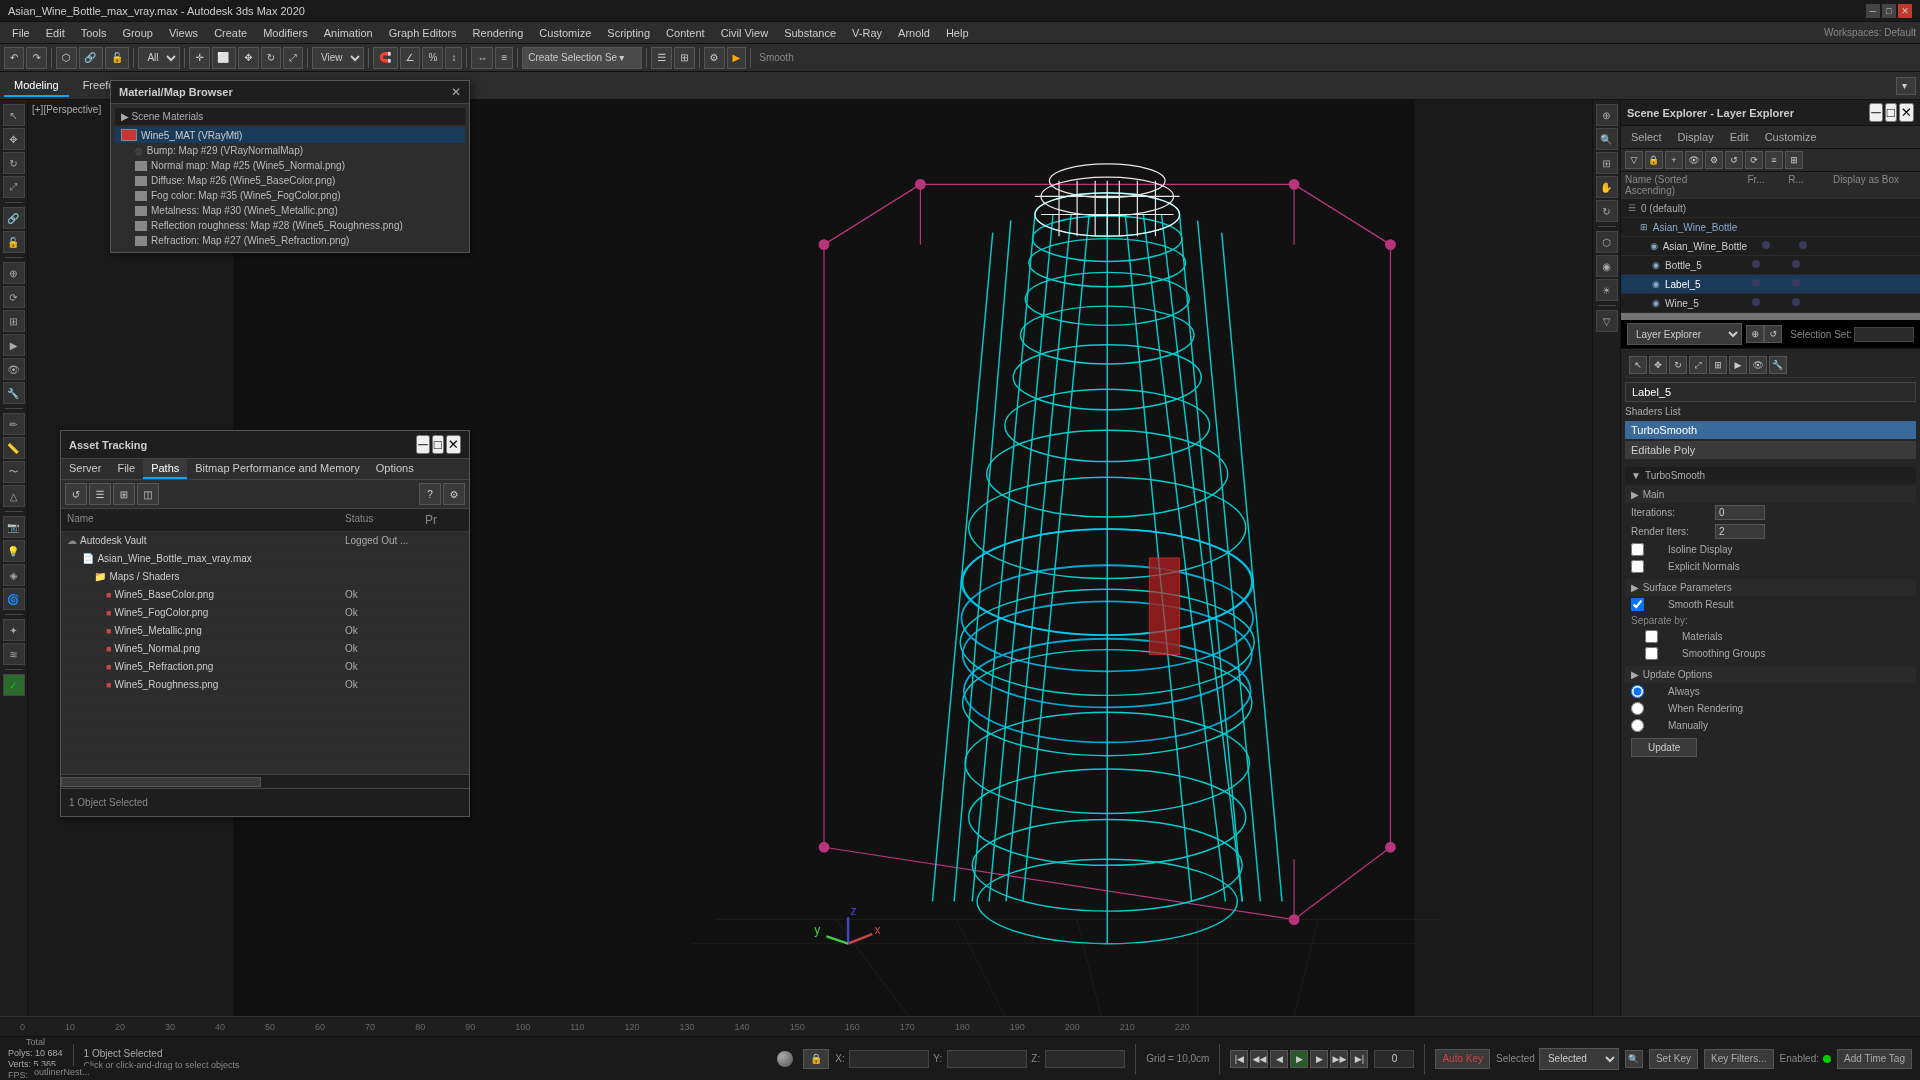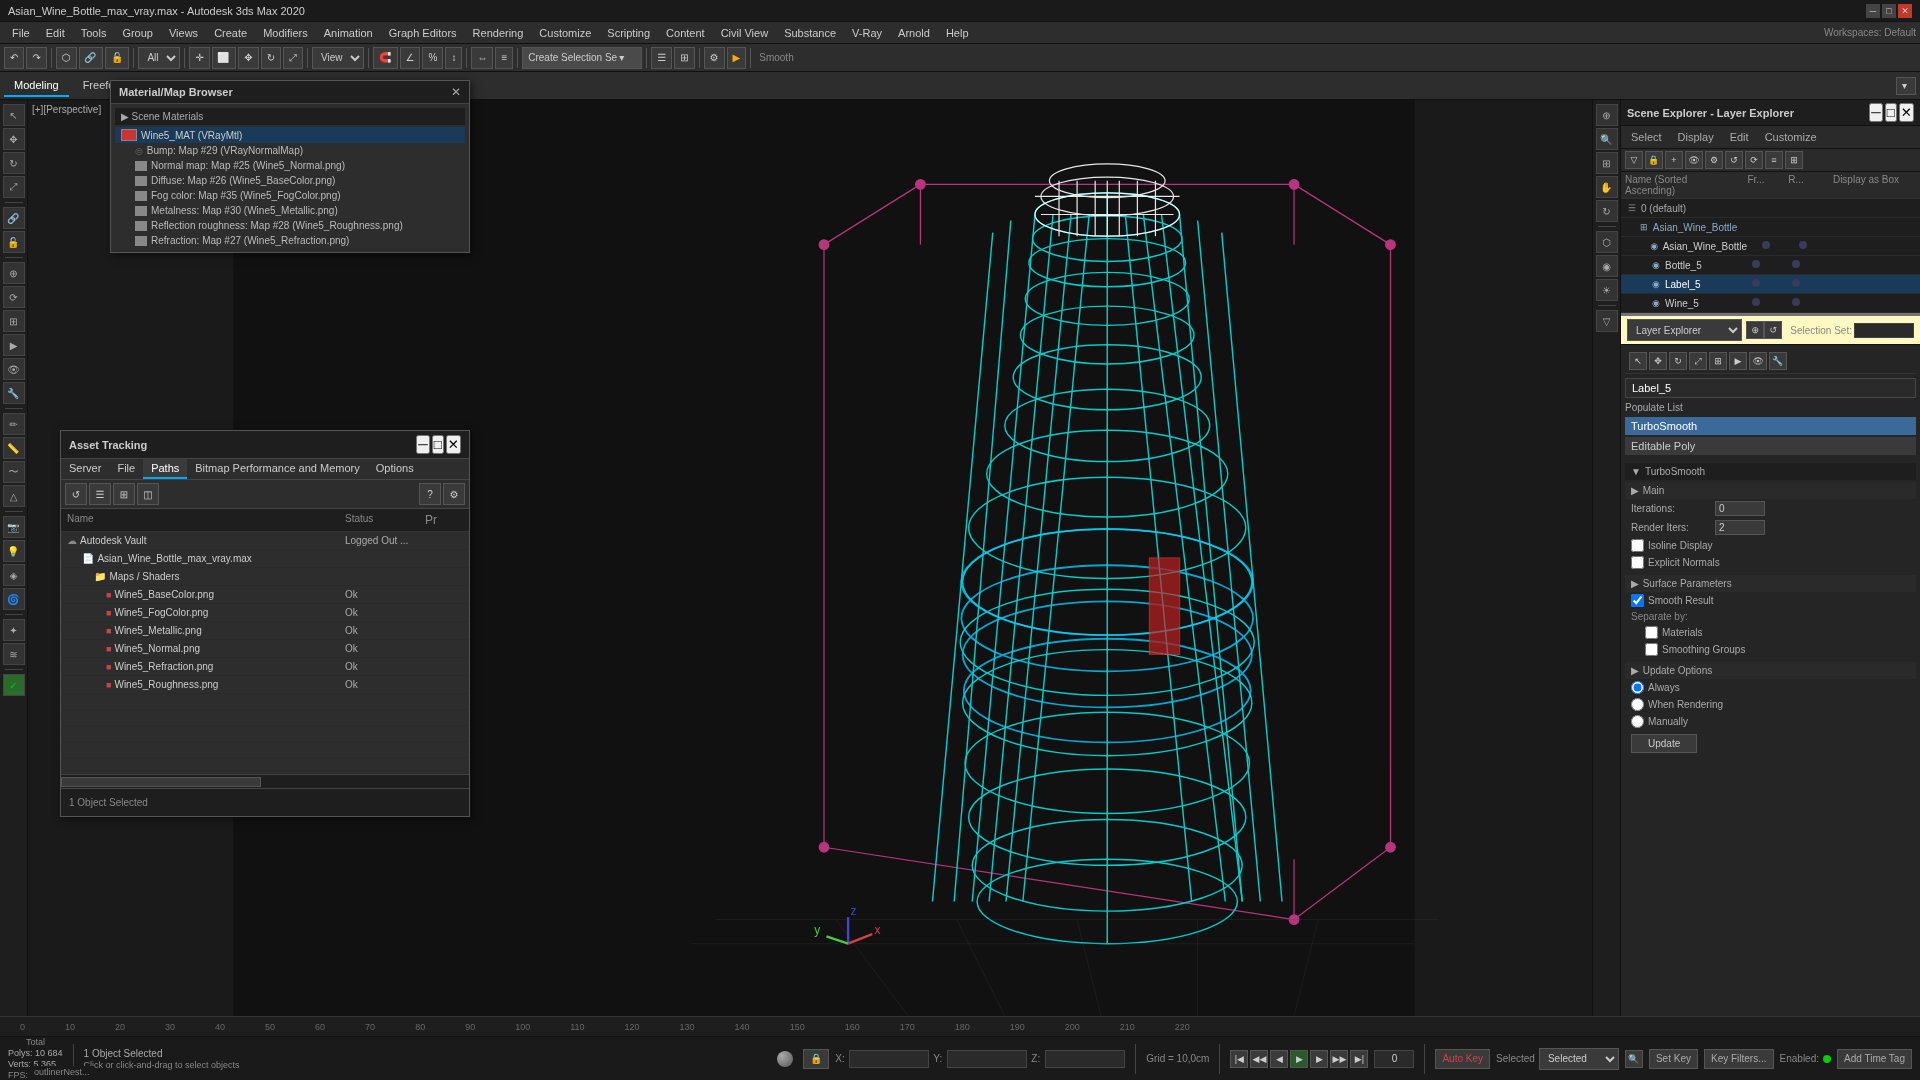--- a/index.html
+++ b/index.html
@@ -63,21 +63,21 @@
     
     #modifier-panel { flex: 1; background: #252525; padding: 4px; overflow-y: auto; }
     #modifier-list-header { color: #aaa; font-size: 10px; margin-bottom: 4px; }
     .modifier-item { background: #3a6a9a; color: #fff; padding: 3px 6px; font-size: 11px; margin-bottom: 2px; cursor: pointer; }
     .modifier-item2 { background: #3a3a3a; color: #ccc; padding: 3px 6px; font-size: 11px; margin-bottom: 2px; cursor: pointer; }
     .modifier-section { margin-top: 8px; }
     .modifier-section-header { background: #1e1e1e; padding: 3px 6px; font-size: 10px; color: #aaa; cursor: pointer; display: flex; align-items: center; gap: 4px; }
     .modifier-field { display: flex; align-items: center; padding: 2px 6px; font-size: 10px; gap: 4px; }
     .modifier-field label { color: #aaa; width: 80px; }
     .modifier-field input { background: #3a3a3a; border: 1px solid #555; color: #ccc; width: 50px; padding: 1px 3px; font-size: 10px; }
-    .modifier-checkbox { display: flex; align-items: center; padding: 2px 6px; font-size: 10px; gap: 0; color: #aaa; }
+    .modifier-checkbox { display: flex; align-items: center; padding: 2px 6px; font-size: 10px; gap: 20px; color: #aaa; }
     .modifier-checkbox input { margin-right: 4px; }
     .status-btn { background: #3a3a3a; border: 1px solid #555; color: #aaa; padding: 2px 6px; cursor: pointer; font-size: 10px; height: 20px; }
 
     
     #mat-browser { position: absolute; left: 110px; top: 80px; width: 360px; background: #2d2d2d; border: 1px solid #555; z-index: 100; box-shadow: 2px 2px 8px rgba(0,0,0,0.5); }
     #mat-browser-header { background: #1e1e1e; padding: 4px 8px; display: flex; align-items: center; justify-content: space-between; border-bottom: 1px solid #444; cursor: move; }
     #mat-browser-title { color: #ccc; font-size: 11px; font-weight: bold; }
     #mat-browser-close { background: none; border: none; color: #aaa; cursor: pointer; font-size: 12px; }
     #mat-browser-search { padding: 4px; border-bottom: 1px solid #444; }
     #mat-browser-search input { width: 100%; background: #1e1e1e; border: 1px solid #555; color: #ccc; padding: 3px 6px; font-size: 10px; }
@@ -500,21 +500,21 @@
           </span>
           <span style="width:40px; text-align:center;">
             <svg width="16" height="12">
                 <circle cx="8" cy="6" r="4" fill="#3a3a5a"></circle>
               </svg>
           </span>
           <span style="width:100px;"></span>
         </div>
       </div>
 
-      <div style="display:flex; align-items:center; padding:3px 6px; background:#fef9c3; border-top:3px solid #737373;">
+      <div style="display:flex; align-items:center; padding:3px 6px; background:#000000; border-top:7px solid #737373;">
         <select class="tb-select" style="flex:1; font-size:10px;">
           <option>Layer Explorer</option>
         </select>
         <div class="se-btn" style="margin-left:4px;">⊕</div>
         <div class="se-btn">↺</div>
         <span style="margin-left:8px; color:#888; font-size:10px;">Selection Set:</span>
         <input type="text" style="width: 60px; background: rgb(42, 42, 42); border: 1px solid rgb(68, 68, 68); color: rgb(204, 204, 204); font-size: 10px; padding: 1px 3px; margin-left: 2px;">
       </div>
     </div>
 
@@ -526,21 +526,21 @@
         <div class="se-btn">↻</div>
         <div class="se-btn">⤢</div>
         <div class="se-btn">⊞</div>
         <div class="se-btn">▶</div>
         <div class="se-btn">👁</div>
         <div class="se-btn">🔧</div>
       </div>
 
       <div style="background:#2a2a2a; border:1px solid #444; padding:3px 6px; margin-bottom:4px; color:#fff; font-size:11px;">Label_5</div>
 
-      <div id="modifier-list-header">Populate List</div>
+      <div id="modifier-list-header">Shaders List</div>
 
       <div class="modifier-item">TurboSmooth</div>
 
       <div class="modifier-item2">Editable Poly</div>
 
       <div class="modifier-section">
         <div class="modifier-section-header">
           <span>▼</span>
           <span>TurboSmooth</span>
         </div>

